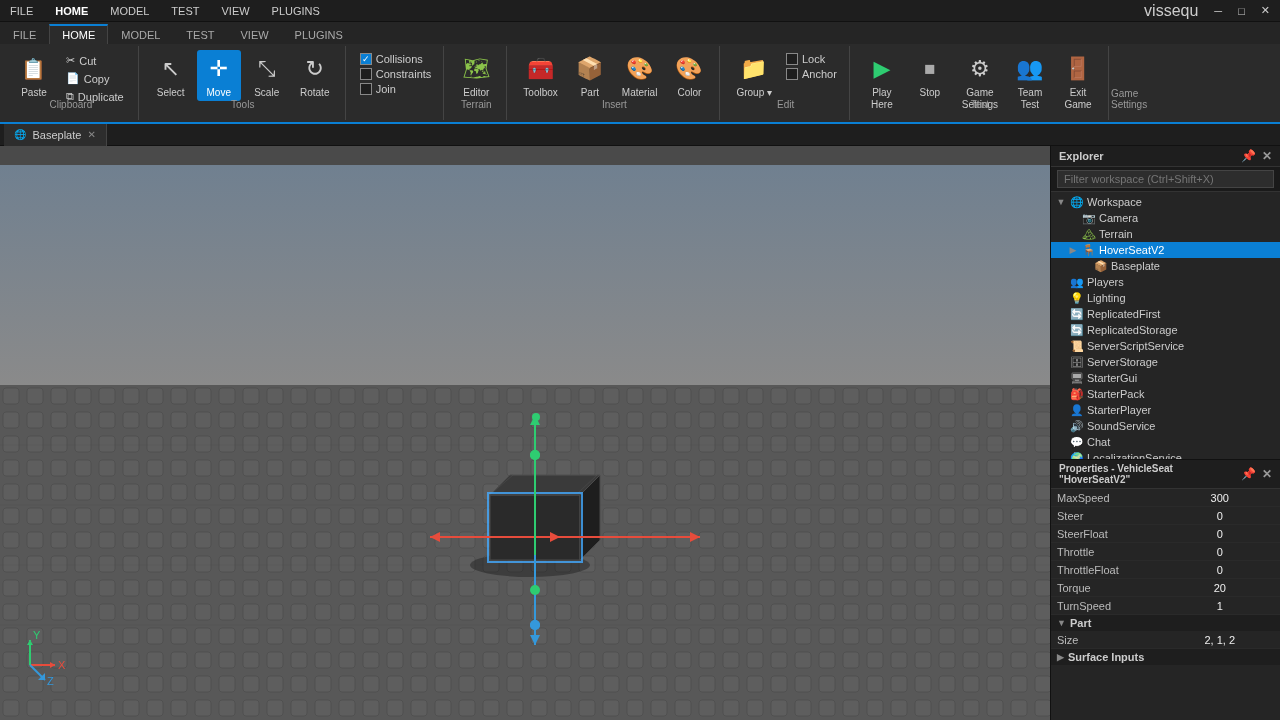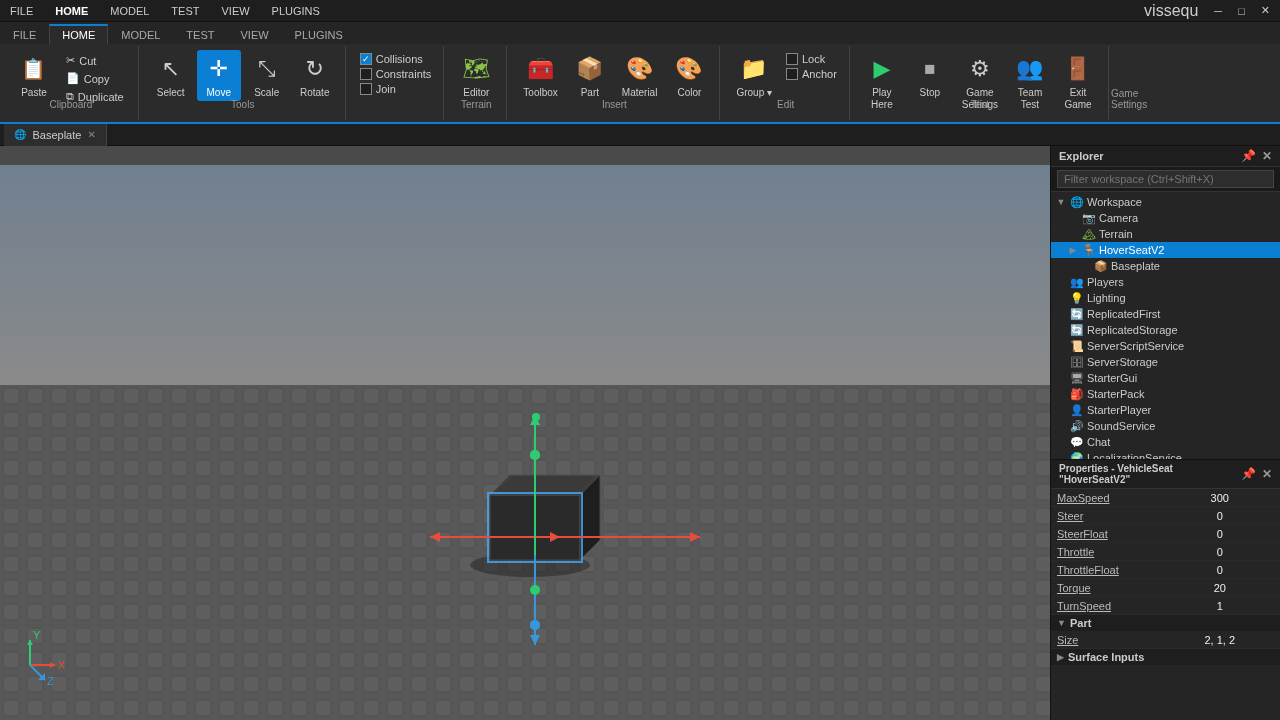--- a/index.html
+++ b/index.html
@@ -264,21 +264,21 @@
       flex: 1;
     }
     .prop-row {
       display: flex;
       align-items: center;
       padding: 1px 6px;
       border-bottom: 1px solid #2a2a2a;
       font-size: 11px;
       min-height: 18px;
     }
-    .prop-name { flex: 1; color: #bbb; text-decoration: underline; }
+    .prop-name { flex: 1; color: #bbb; }
     .prop-value { flex: 1; color: #eee; text-align: center; }
     .prop-section {
       background: #1e1e1e;
       padding: 2px 6px;
       font-size: 11px;
       font-weight: bold;
       color: #ccc;
       display: flex;
       align-items: center;
       gap: 4px;

